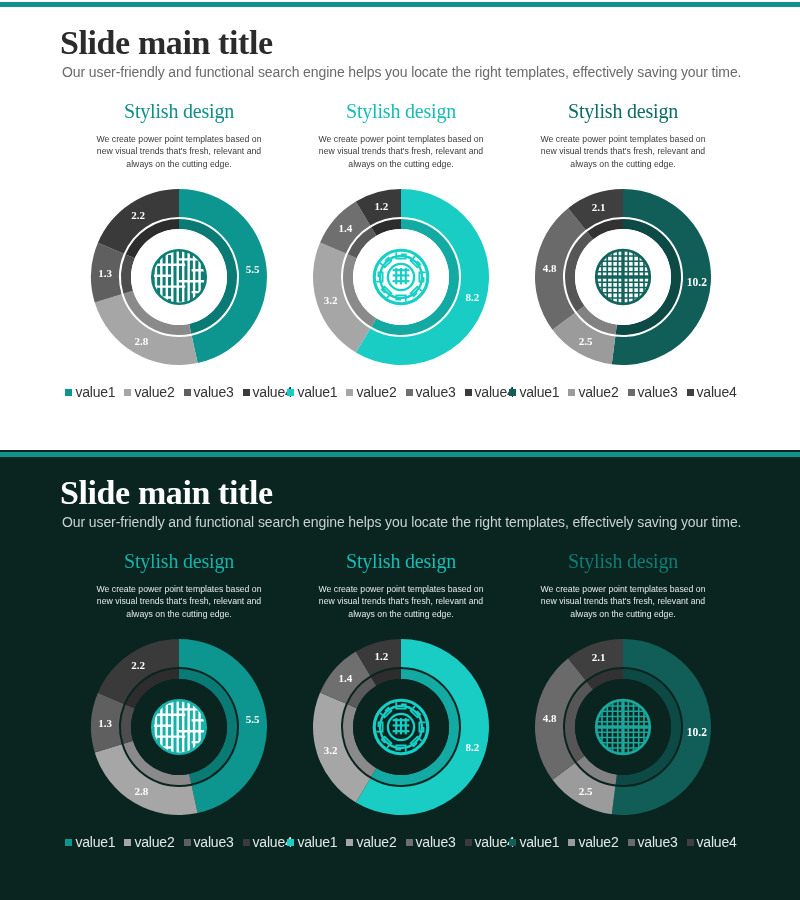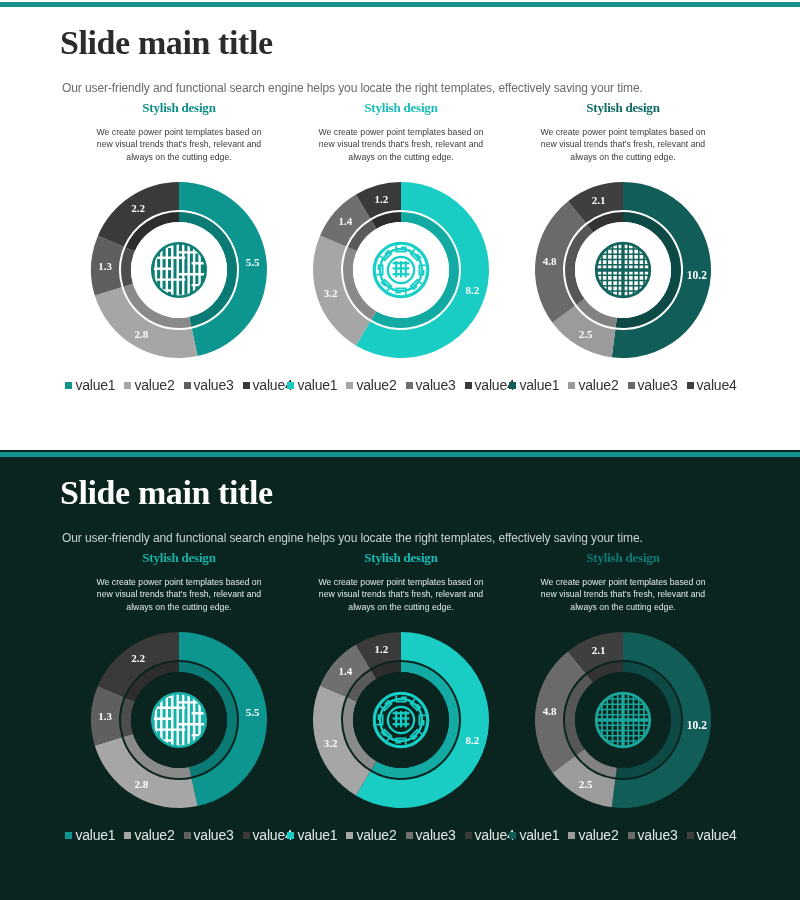--- a/index.html
+++ b/index.html
@@ -19,35 +19,35 @@
 
   .slide-title {
     position:absolute; left:60px; top:24px;
     font-family:"Liberation Serif", serif;
     font-weight:bold; font-size:34px; letter-spacing:-0.4px;
   }
   .slide.light .slide-title { color:#2b2b2b; }
   .slide.dark  .slide-title { color:#ffffff; }
 
   .slide-sub {
-    position:absolute; left:62px; top:81px;
-    font-size:12px; letter-spacing:-0.1px;
+    position:absolute; left:62px; top:64px;
+    font-size:14px; letter-spacing:-0.1px;
   }
   .slide.light .slide-sub { color:#6a6a6a; }
   .slide.dark  .slide-sub { color:#c8d2d0; }
 
   .cols { position:absolute; left:0; top:100px; width:800px; display:flex; }
   .col { width:222px; display:flex; flex-direction:column; align-items:center; }
   .col.c1 { margin-left:68px; }
   .col.c2 { margin-left:0px; }
   .col.c3 { margin-left:0px; }
 
   .col-title {
     font-family:"Liberation Serif", serif;
-    font-weight:bold; font-size:13px; text-align:center;
+    font-weight:normal; font-size:20px; text-align:center;
     letter-spacing:-0.2px;
   }
   .col-desc {
     margin-top:10px; width:172px; text-align:center;
     font-size:8.7px; line-height:1.42;
   }
   .slide.light .col-desc { color:#3a3a3a; }
   .slide.dark  .col-desc { color:#e4ebea; }
 
   .donut-wrap { margin-top:12px; width:200px; height:190px; position:relative; }

